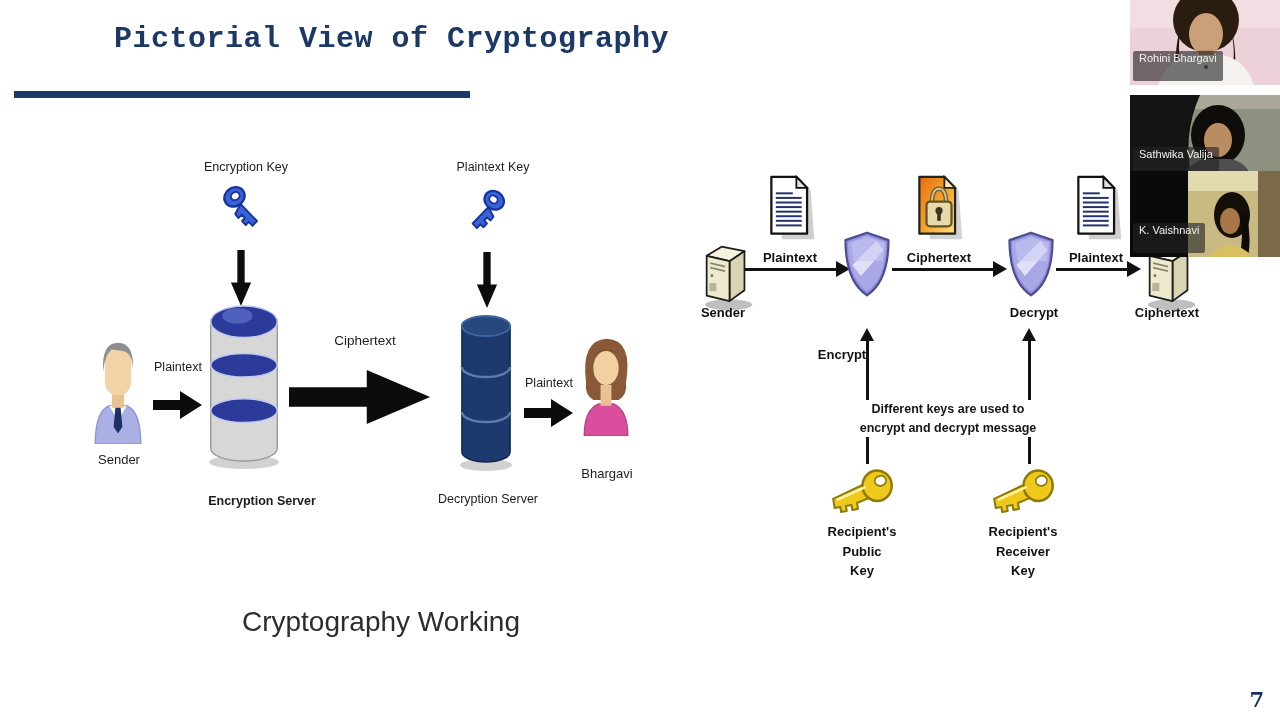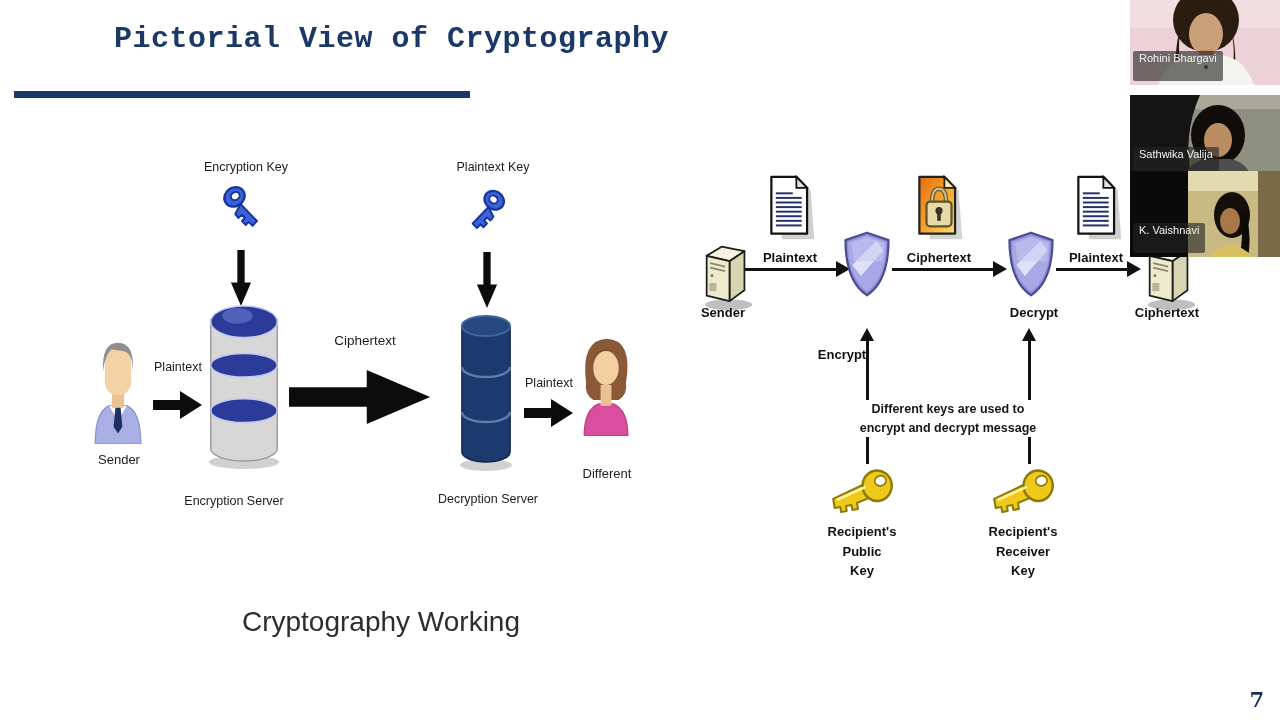--- a/index.html
+++ b/index.html
@@ -145,21 +145,21 @@
   <div class="abs dlabel" style="left:185px;top:160px;width:122px;">Encryption Key</div>
   <svg class="abs" style="left:218px;top:182px;width:48px;height:50px;">
       <use href="#sym-key-blue"></use>
     </svg>
   <svg class="abs" style="left:230px;top:250px;width:22px;height:57px;">
       <use href="#sym-arrow-down"></use>
     </svg>
   <svg class="abs" style="left:206px;top:302px;width:76px;height:168px;">
       <use href="#sym-cyl-gray"></use>
     </svg>
-  <div class="abs dlabel" style="left:164px;top:494px;width:140px;">Encryption Server</div>
+  <div class="abs dlabel" style="left:192px;top:494px;width:140px;font-weight:bold;">Encryption Server</div>
 
   <svg class="abs" style="left:90px;top:337px;width:56px;height:107px;">
       <use href="#sym-person-male"></use>
     </svg>
   <div class="abs dlabel" style="left:80px;top:452px;width:78px;font-size:13px;">Sender</div>
 
   <div class="abs dlabel" style="left:142px;top:360px;width:72px;">Plaintext</div>
   <svg class="abs" style="left:153px;top:390px;width:50px;height:30px;">
       <use href="#sym-arrow-right"></use>
     </svg>
@@ -182,21 +182,21 @@
   <div class="abs dlabel" style="left:418px;top:492px;width:140px;">Decryption Server</div>
 
   <div class="abs dlabel" style="left:514px;top:376px;width:70px;">Plaintext</div>
   <svg class="abs" style="left:524px;top:398px;width:50px;height:30px;">
       <use href="#sym-arrow-right"></use>
     </svg>
 
   <svg class="abs" style="left:577px;top:334px;width:58px;height:102px;">
       <use href="#sym-person-female"></use>
     </svg>
-  <div class="abs dlabel" style="left:566px;top:466px;width:82px;font-size:13px;">Different</div>
+  <div class="abs dlabel" style="left:566px;top:466px;width:82px;font-size:13px;">Bhargavi</div>
 
   <div class="abs" id="caption">Cryptography Working</div>
 
   <div class="abs hline" style="left:745px;top:268px;width:95px;"></div>
   <div class="abs tri-r" style="left:836px;top:261px;"></div>
   <div class="abs hline" style="left:892px;top:268px;width:104px;"></div>
   <div class="abs tri-r" style="left:993px;top:261px;"></div>
   <div class="abs hline" style="left:1056px;top:268px;width:74px;"></div>
   <div class="abs tri-r" style="left:1127px;top:261px;"></div>
 

